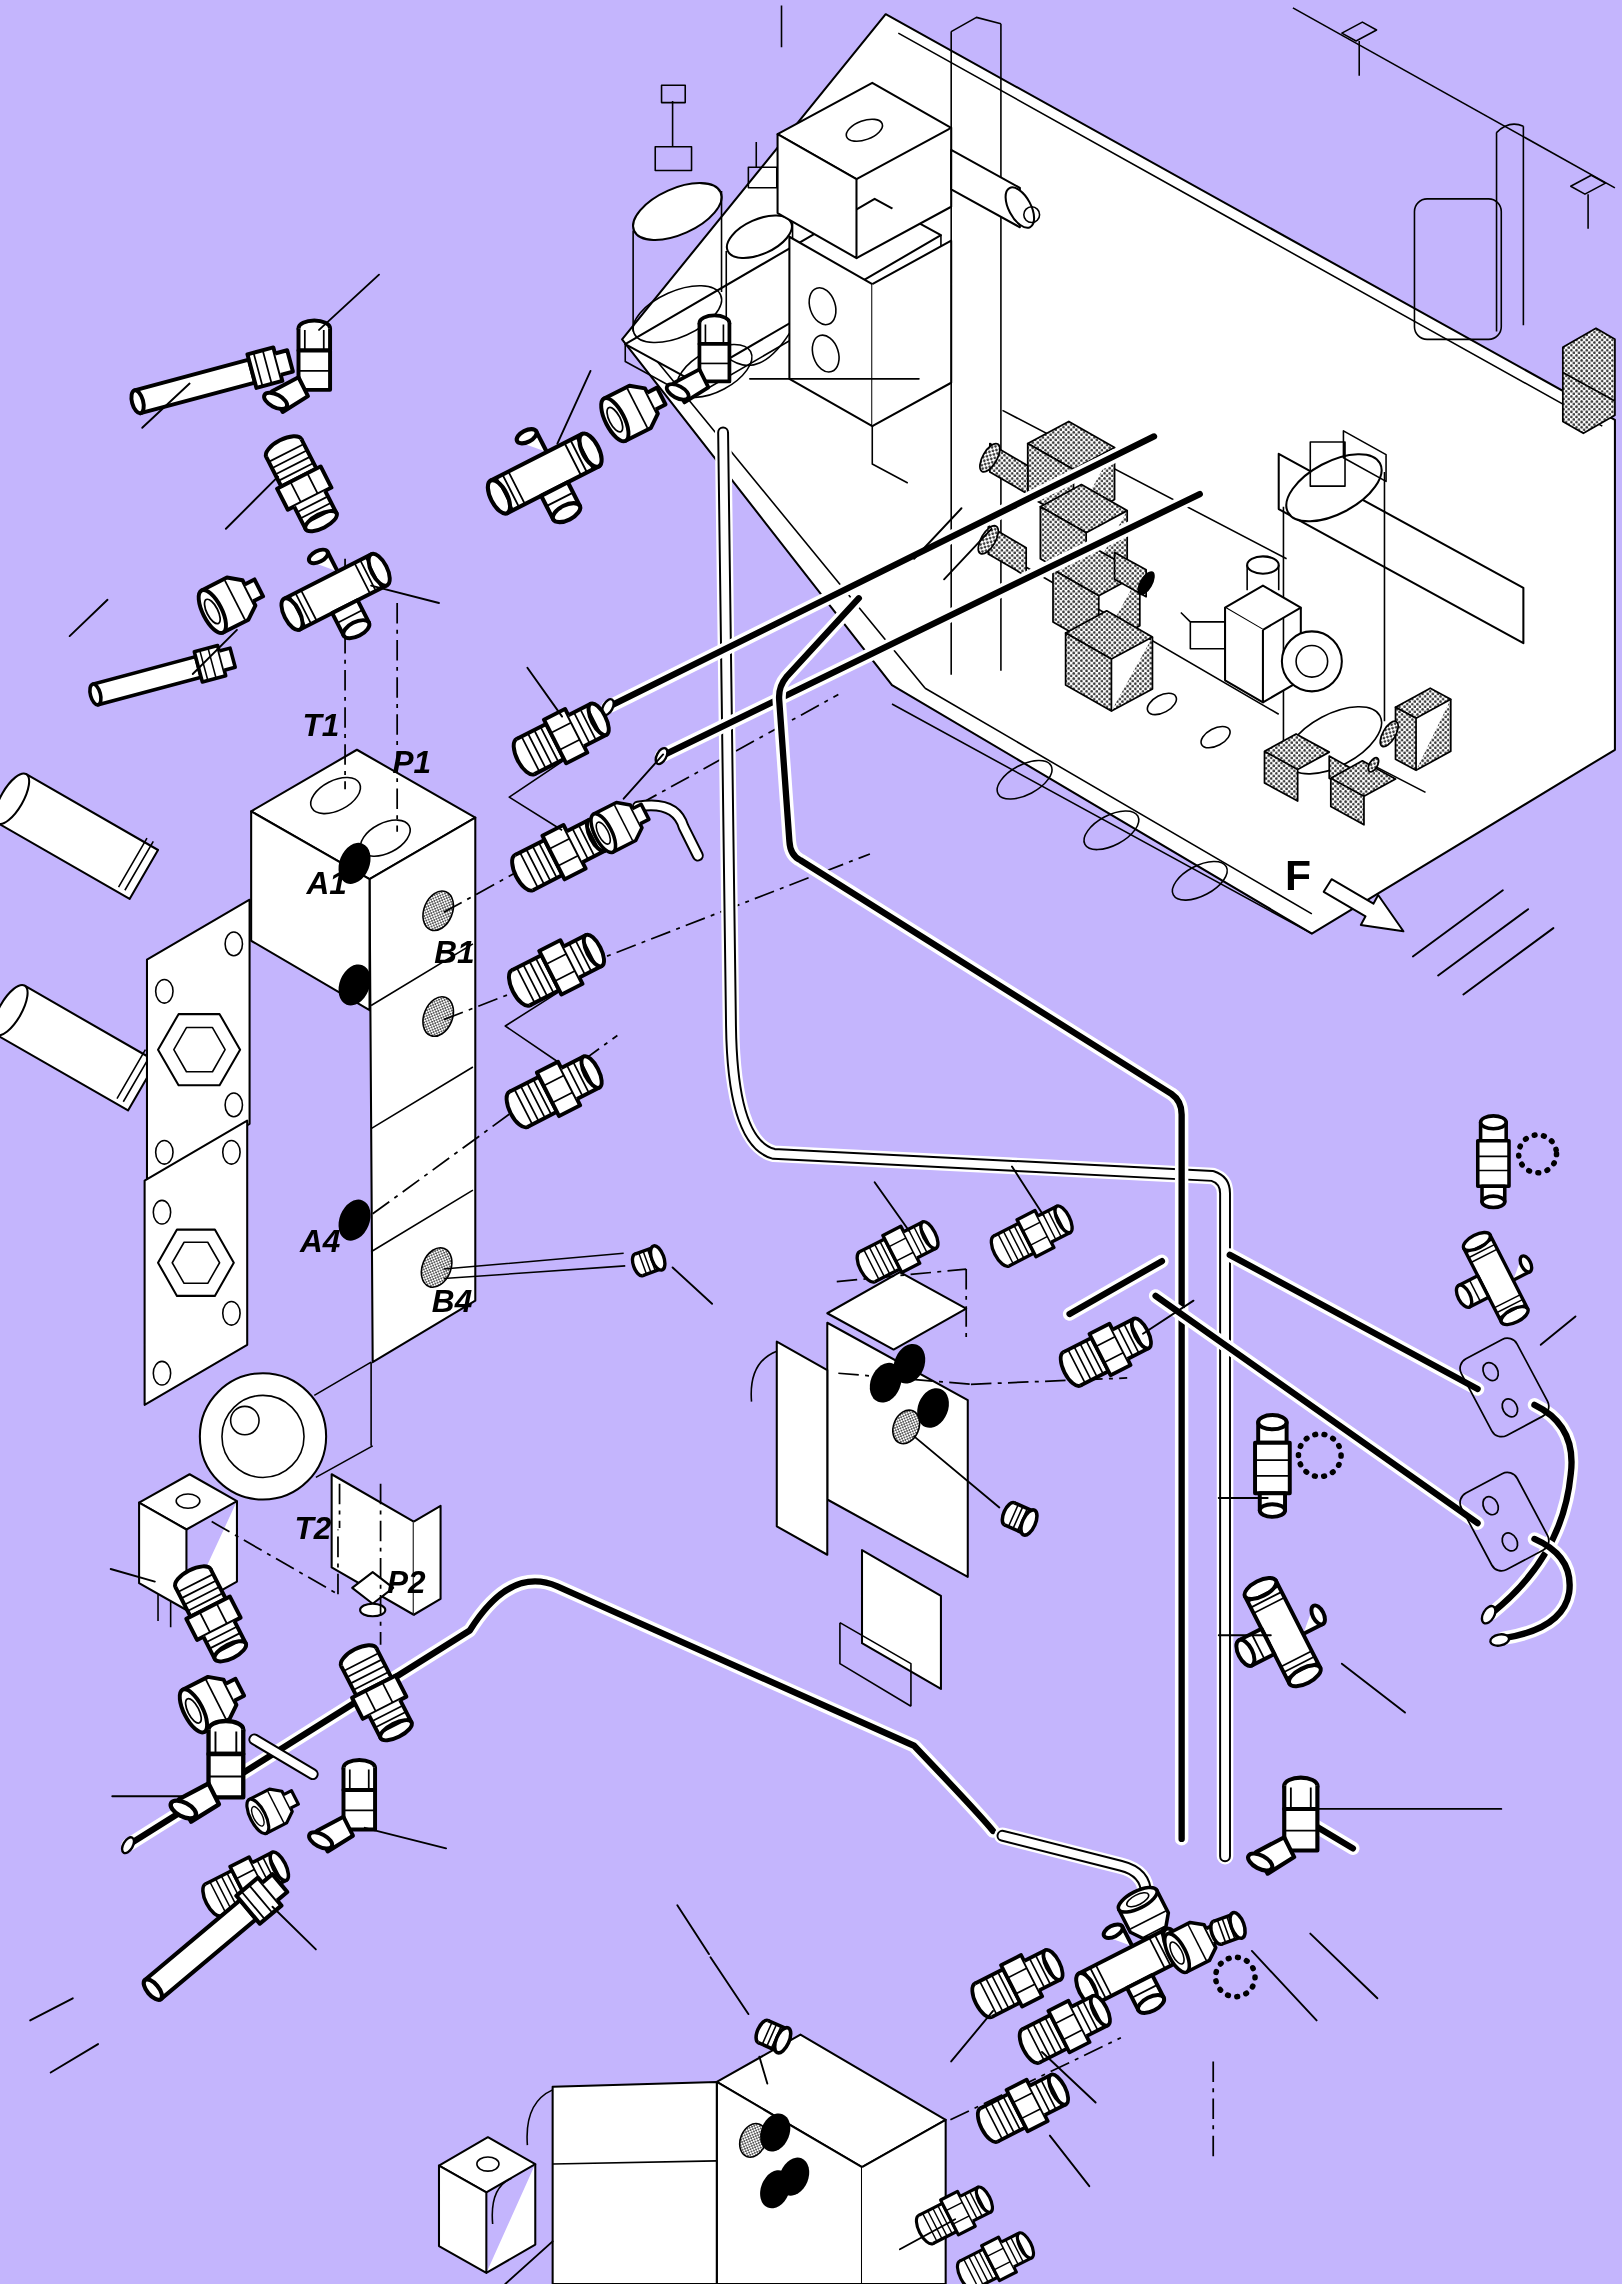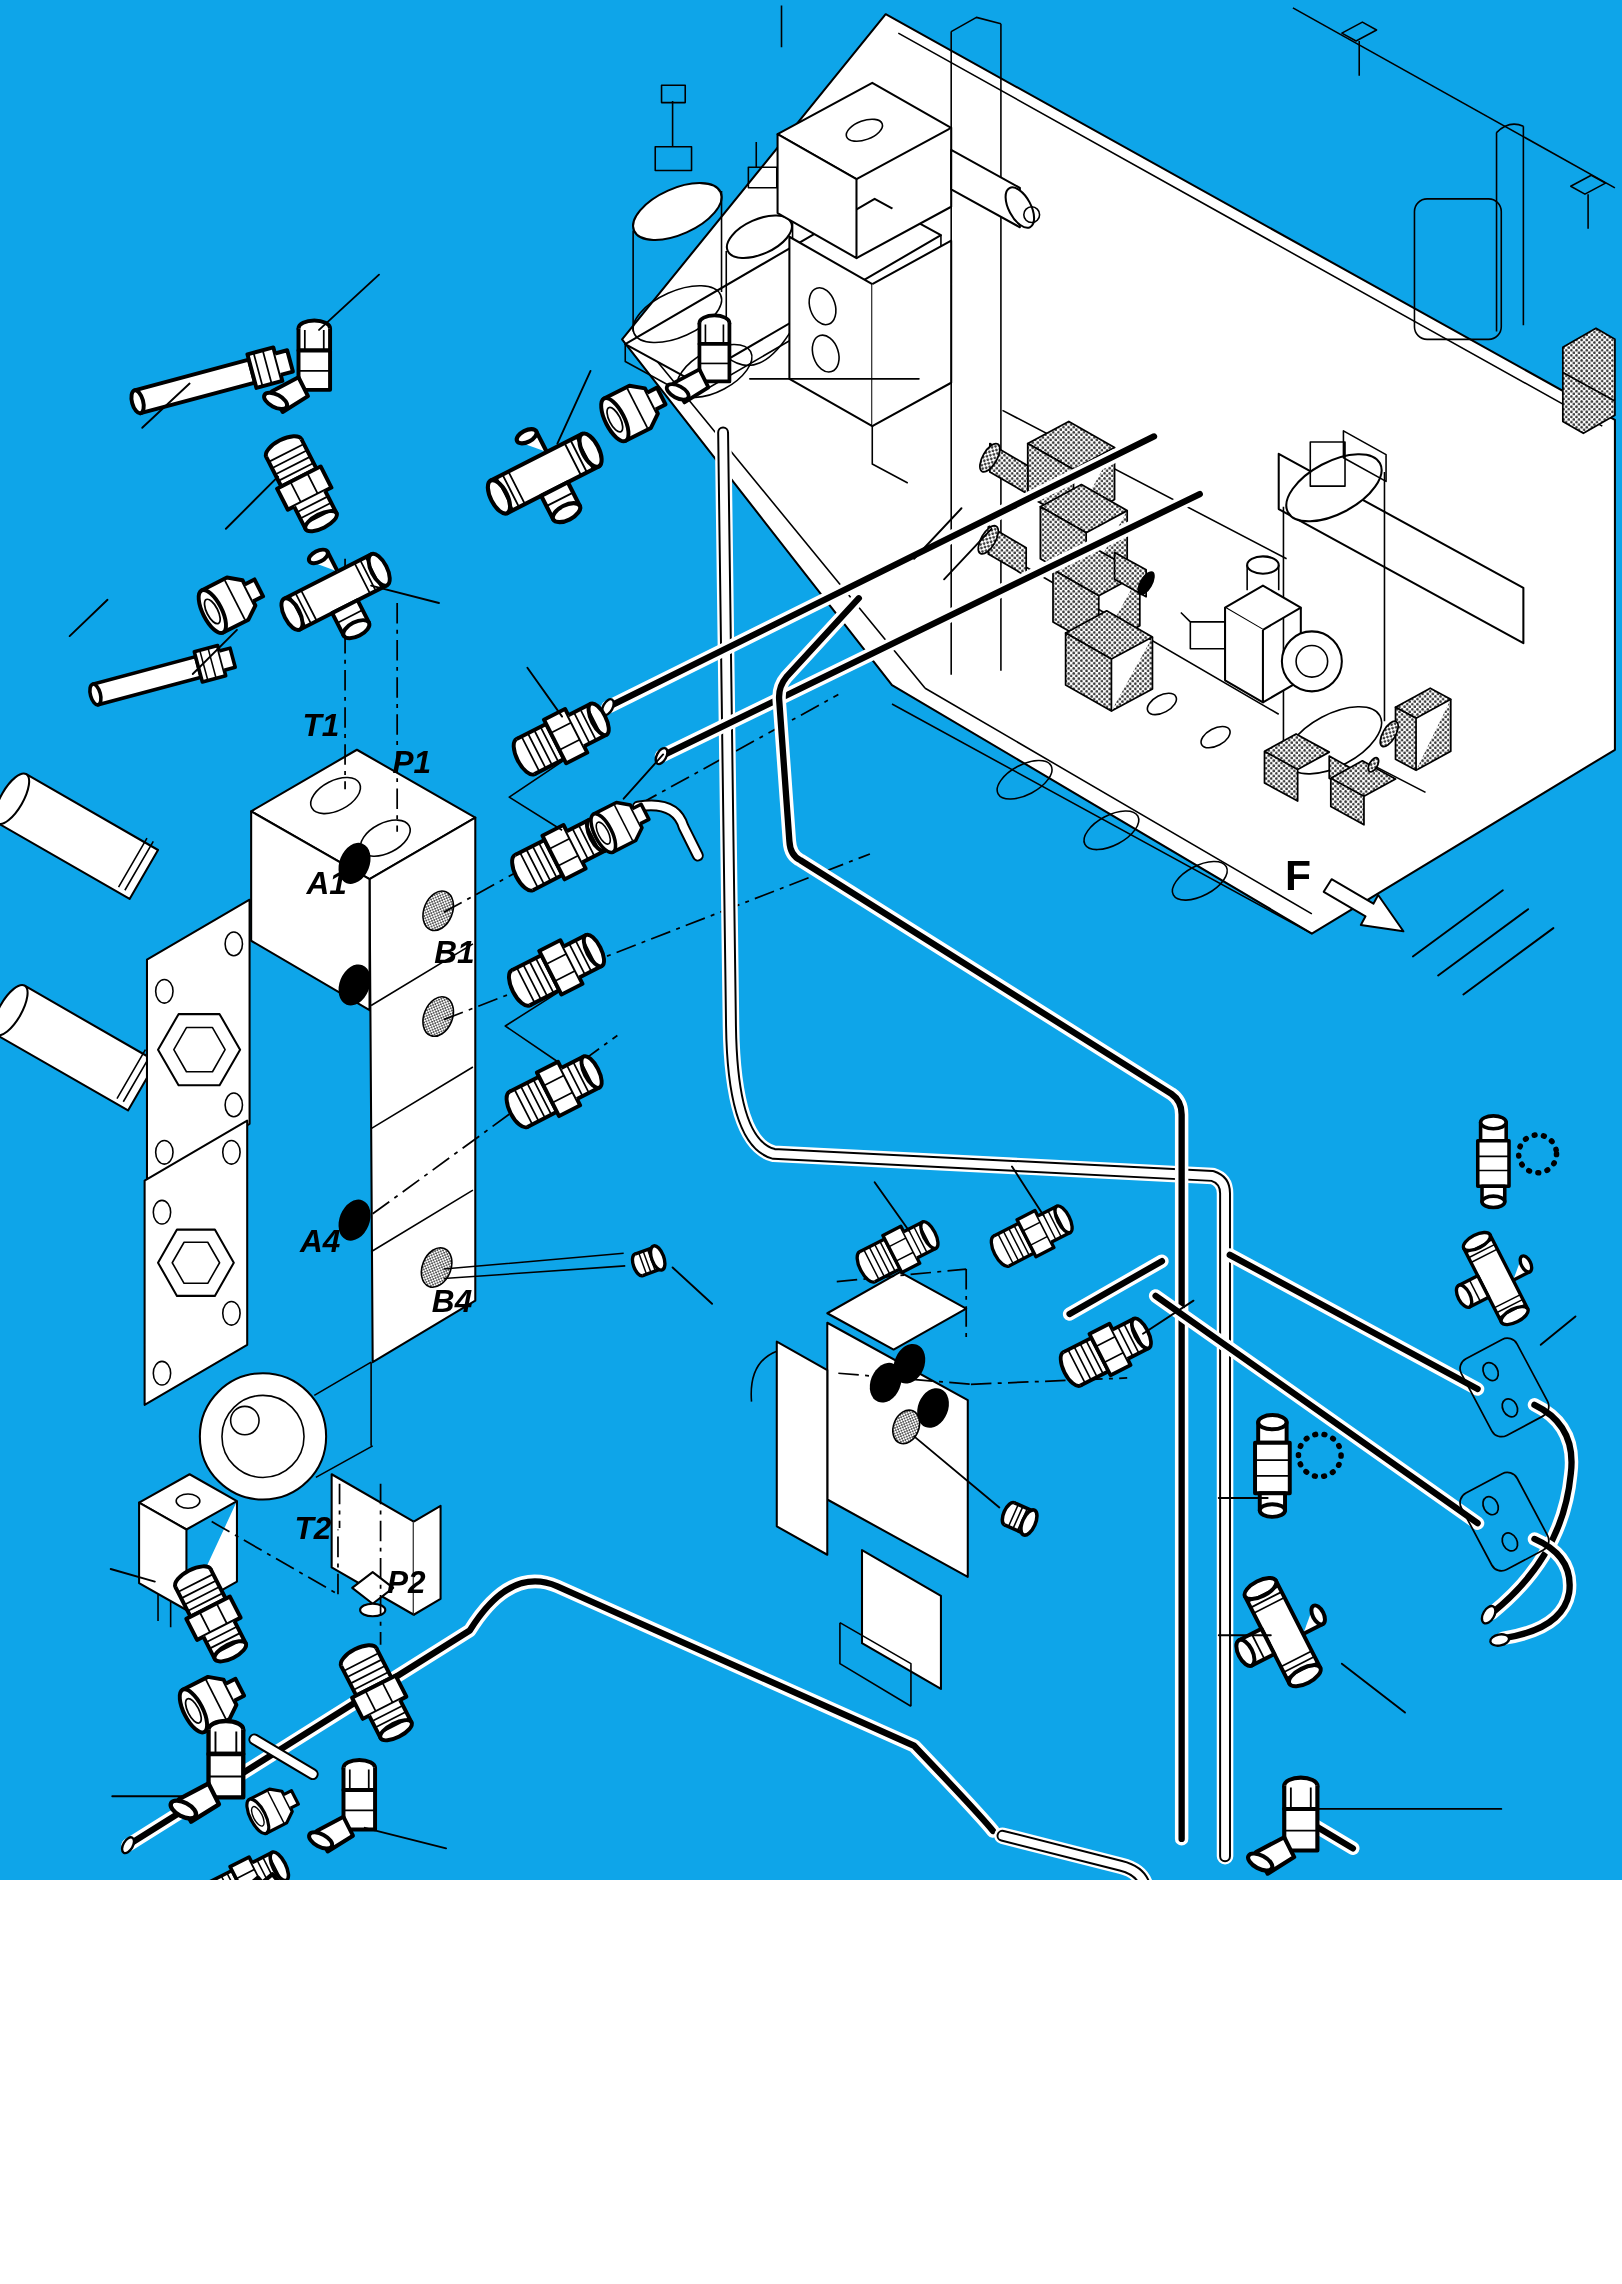--- a/index.html
+++ b/index.html
@@ -1,16 +1,16 @@
 <!DOCTYPE html>
 <html style="font-size:12.6px"><head>
 <meta charset="utf-8">
 <style>
   html,body{margin:0;padding:0;background:#fff;}
-  .stage{position:relative;width:1623px;height:1880px;background:#0ea5e9;overflow:hidden;}
+  .stage{position:relative;width:1623px;height:2284px;background:#c4b5fd;overflow:hidden;}
   svg{position:absolute;left:0;top:0;}
   .lnf{fill:#fff;stroke:#000;stroke-width:2.6;stroke-linejoin:round;}
   .thin{fill:none;stroke:#000;stroke-width:2;stroke-linejoin:round;}
   .gray{fill:url(#stipple);stroke:#000;stroke-width:2.2;stroke-linejoin:round;}
   .pipe-case{fill:none;stroke:#fff;stroke-width:17;stroke-linecap:round;stroke-linejoin:round;}
   .pipe-core{fill:none;stroke:#000;stroke-width:8;stroke-linecap:round;stroke-linejoin:round;}
   .tube-case{fill:none;stroke:#fff;stroke-width:21;stroke-linecap:round;stroke-linejoin:round;}
   .tube-out{fill:none;stroke:#000;stroke-width:15;stroke-linecap:round;stroke-linejoin:round;}
   .tube-in{fill:none;stroke:#fff;stroke-width:10;stroke-linecap:round;stroke-linejoin:round;}
   .cdash{fill:none;stroke:#000;stroke-width:2.2;stroke-dasharray:26 8 5 8;}

